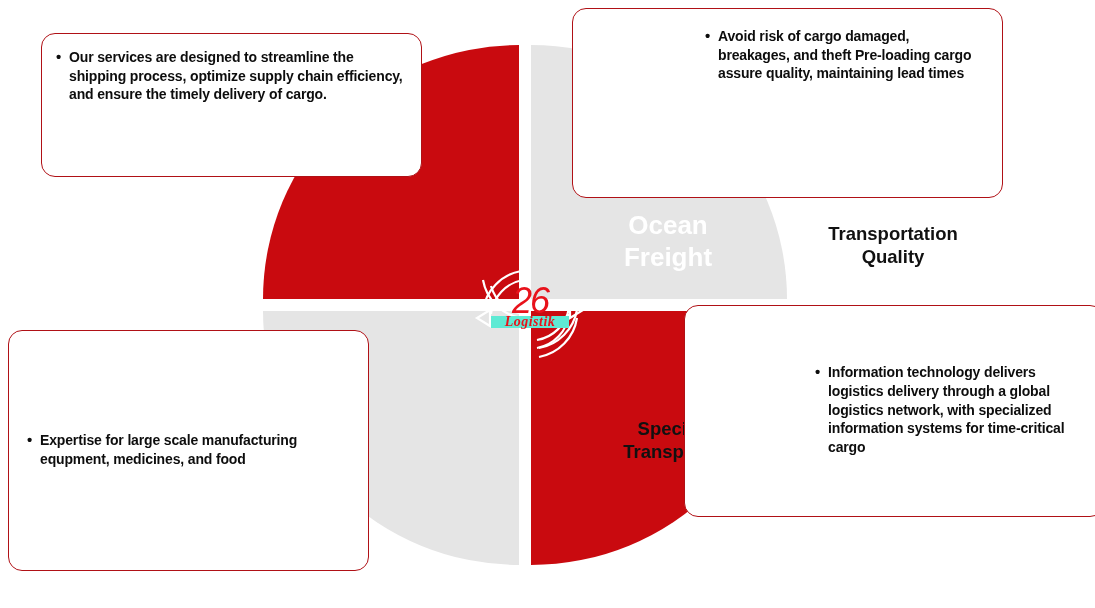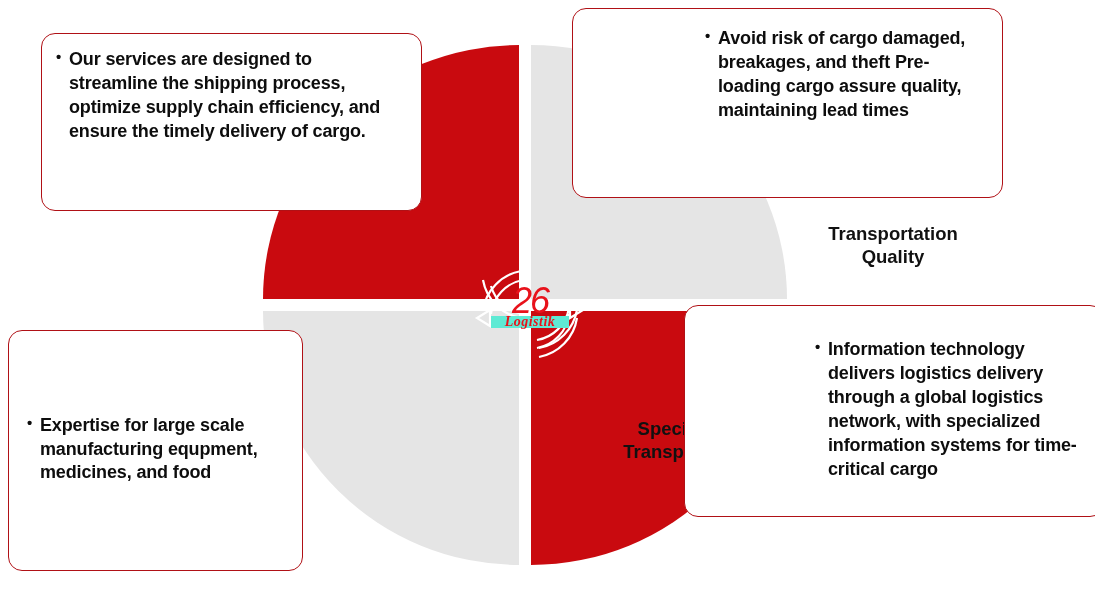--- a/index.html
+++ b/index.html
@@ -20,42 +20,42 @@
     background:#ffffff;
     display:flex;
     flex-direction:column;
     justify-content:center;
   }
   .callout ul{
     margin:0;padding:0;list-style:none;
   }
   .callout li{
     position:relative;
-    font-size:18px;
+    font-size:14px;
     font-weight:bold;
     line-height:1.33;
     color:#0d0d0d;
     padding-left:13px;
     margin-bottom:2px;
     letter-spacing:-0.15px;
   }
   .callout li:before{
     content:"\2022";
     position:absolute;left:0;top:-1px;
     font-size:15px;
   }
 
   
-  #cal-tl{left:41px;top:33px;width:381px;height:178px;padding:10px 16px 10px 14px;justify-content:flex-start;}
+  #cal-tl{left:41px;top:33px;width:381px;height:144px;padding:10px 16px 10px 14px;justify-content:flex-start;}
   #cal-tl ul{margin-top:4px;}
   
   #cal-tr{left:572px;top:8px;width:431px;height:190px;padding:10px 30px 10px 132px;justify-content:flex-start;}
   #cal-tr ul{margin-top:8px;}
   
-  #cal-bl{left:8px;top:330px;width:295px;height:241px;padding:10px 18px 10px 18px;}
+  #cal-bl{left:8px;top:330px;width:361px;height:241px;padding:10px 18px 10px 18px;}
   
   #cal-br{left:653px;top:305px;width:420px;height:212px;padding:10px 26px 10px 130px;margin-left:31px;}
 
   
   #wheel{
     position:absolute;
     left:263px;top:45px;
     width:524px;height:520px;
   }
   .quad{
@@ -154,20 +154,22 @@
     <div class="quad" id="q-tr">
       <div class="fill"></div>
     </div>
     <div class="quad" id="q-bl">
       <div class="fill"></div>
     </div>
     <div class="quad" id="q-br">
       <div class="fill"></div>
     </div>
 
+    <div class="qlabel" id="lbl-ocean">Ocean
+Freight</div>
     <div class="qlabel" id="lbl-quality">Transportation
 Quality</div>
     <div class="qlabel" id="lbl-special">Specialized
 Transportation</div>
     <div class="qlabel" id="lbl-it">IT Transportation</div>
   </div>
 
   <div id="logo">
     <svg class="arrows" width="122" height="112" viewBox="0 0 122 112">
       <g fill="none" stroke="#ffffff" stroke-width="2.2">

